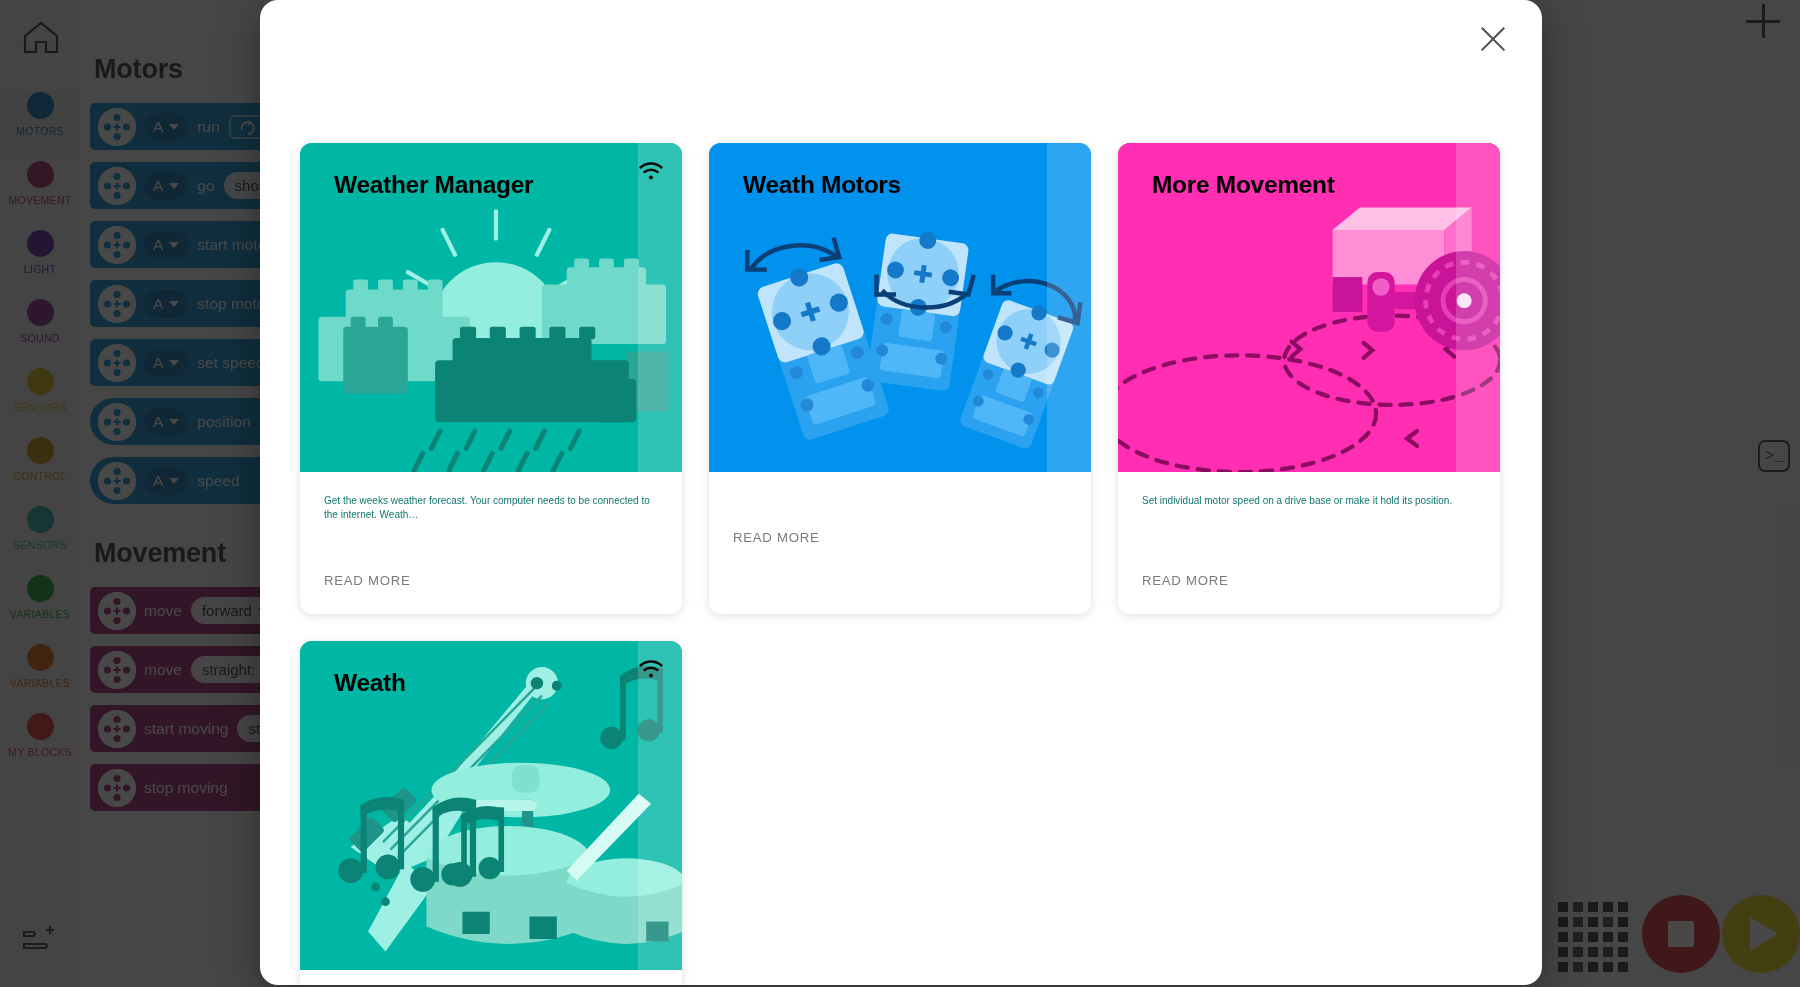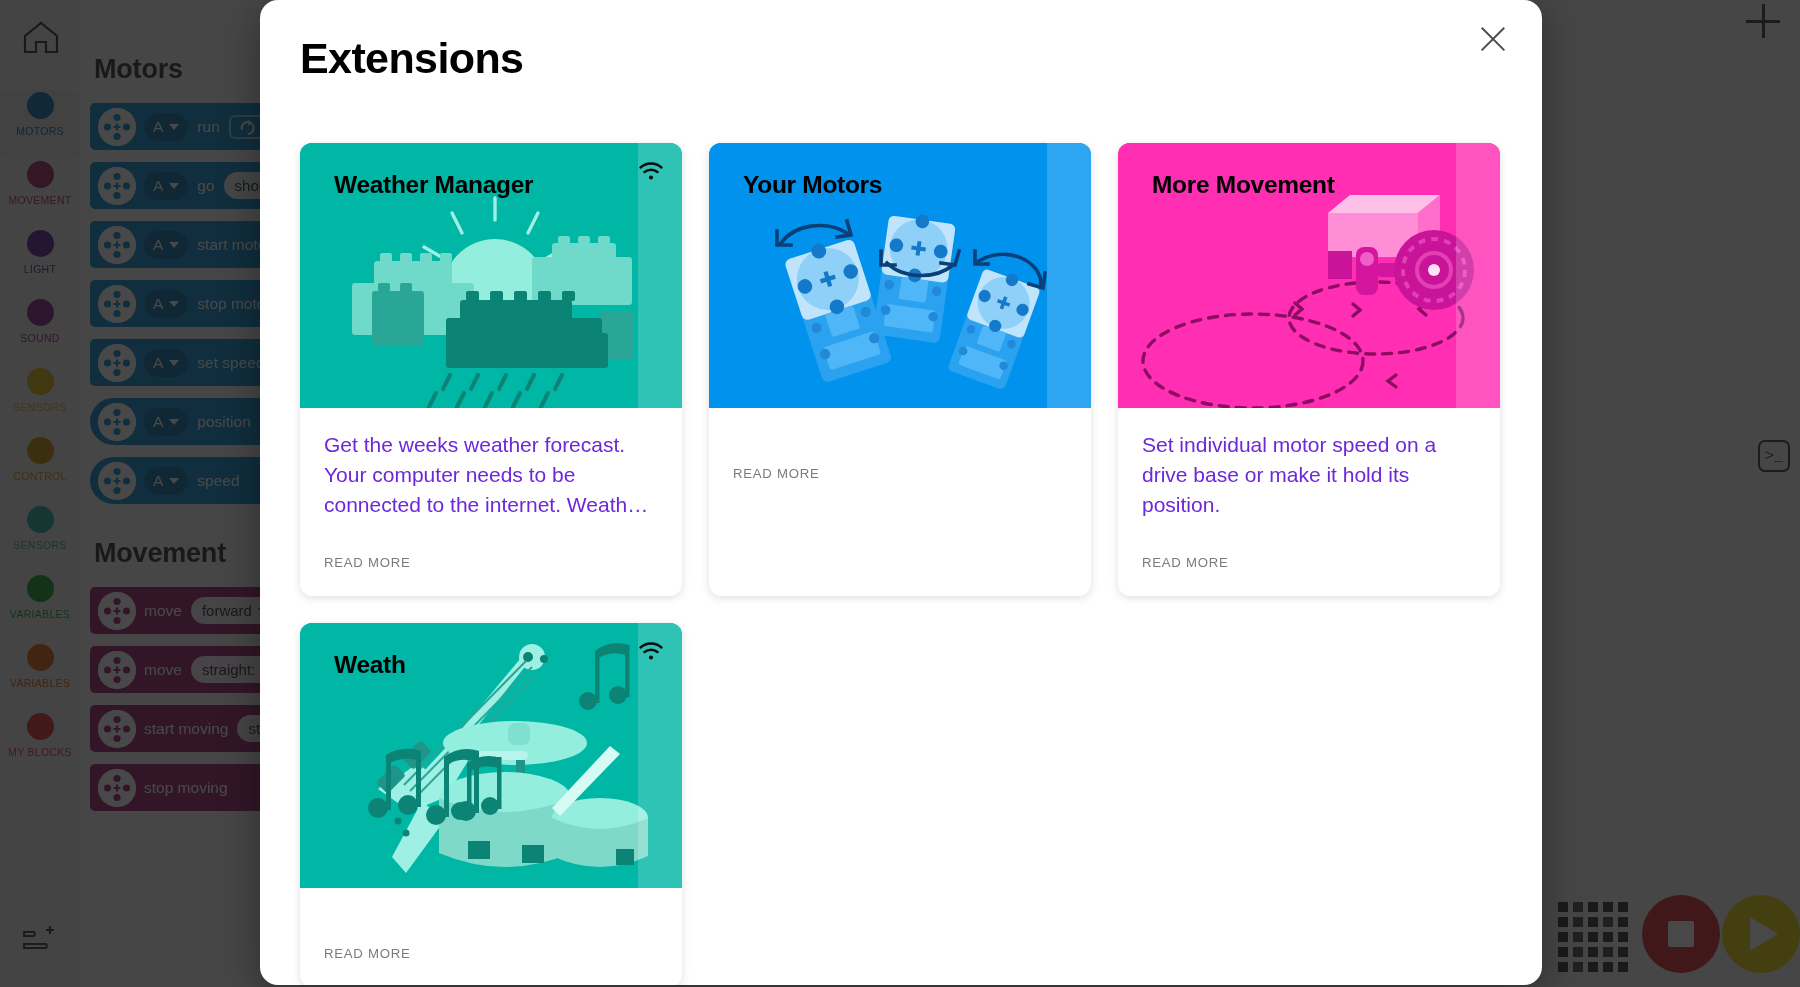--- a/index.html
+++ b/index.html
@@ -146,34 +146,34 @@
   .cards {
     position: absolute; left: 40px; top: 143px; width: 1210px;
     display: flex; flex-wrap: wrap; gap: 27px 27px;
   }
   .card {
     width: 382px; background: #fff; border-radius: 12px;
     box-shadow: 0 2px 9px rgba(0,0,0,.13);
     overflow: hidden; cursor: pointer;
   }
   .card-hero {
-    position: relative; height: 265px; overflow: hidden;
+    position: relative; height: 329px; overflow: hidden;
   }
   .hero-stripe {
     position: absolute; right: 0; top: 0; width: 44px; height: 100%;
     background: rgba(255,255,255,.18);
   }
   .hero-title {
     position: absolute; left: 34px; top: 28px; z-index: 6;
     font-size: 24.5px; font-weight: 700; color: #000; letter-spacing: -.3px;
   }
   .wifi-icon { position: absolute; right: 18px; top: 18px; z-index: 7; }
   .card-body { padding: 22px 24px 26px 24px; }
   .card-desc {
-    font-size: 21px; line-height: 1.42; color: #6d28d9;
+    font-size: 10px; line-height: 1.42; color: #0f766e;
     min-height: 43px;
   }
   .read-more {
     margin-top: 36px; font-size: 13.2px; letter-spacing: .75px;
     color: #7b7b7b; font-weight: 400;
   }
   .svg-full { position: absolute; inset: 0; width: 100%; height: 100%; }
 </style>
 </head>
 <body>
@@ -442,21 +442,20 @@
       <b></b>
     </div>
   <div class="play-btn">
       <b></b>
     </div>
 </div>
 
 <div class="scrim"></div>
 
 <div class="modal">
-  <div class="modal-title">Extensions</div>
   <div class="close-btn"></div>
   <div class="cards" id="cards">
       <div class="card">
         <div class="card-hero" style="background:#00b6a4">
           <svg class="svg-full" viewBox="0 0 382 265" preserveAspectRatio="xMidYMid slice">
             <rect width="382" height="265" fill="#00b6a4"></rect>
             <g stroke="#9ff0e4" stroke-width="3.4" stroke-linecap="round">
               <path d="M195 55v22"></path>
               <path d="M152 70l10 20"></path>
               <path d="M238 70l-10 20"></path>
@@ -580,21 +579,21 @@
               <path d="M138 78l4 14 -14 2"></path>
               <path d="M178 120a42 30 0 0 0 66 2"></path>
               <path d="M172 108v14h14"></path>
               <path d="M250 108l-4 14 -14 -2"></path>
               <path d="M270 118a38 30 0 0 1 62 24"></path>
               <path d="M266 108v13h13"></path>
               <path d="M336 130l-2 15 -14 -4"></path>
             </g>
           </svg>
           <div class="hero-stripe"></div>
-          <div class="hero-title">Your Motors</div>
+          <div class="hero-title">Weath Motors</div>
         </div>
         <div class="card-body">
           <div class="read-more">READ MORE</div>
         </div>
       </div>
       <div class="card">
         <div class="card-hero" style="background:#c2410c">
           <svg class="svg-full" viewBox="0 0 382 265" preserveAspectRatio="xMidYMid slice">
             <rect width="382" height="265" fill="#ff2eb3"></rect>
             <g fill="none" stroke="#8a0d61" stroke-width="3.4" stroke-dasharray="9 8" stroke-linecap="round">

